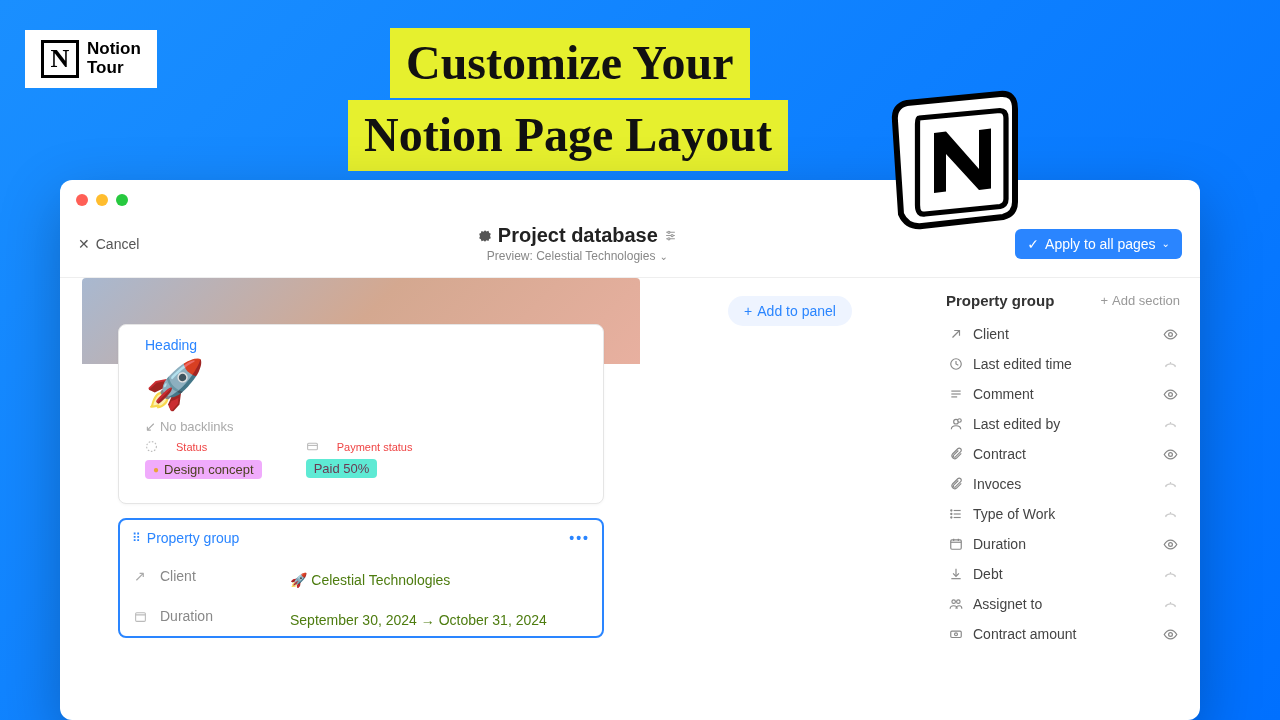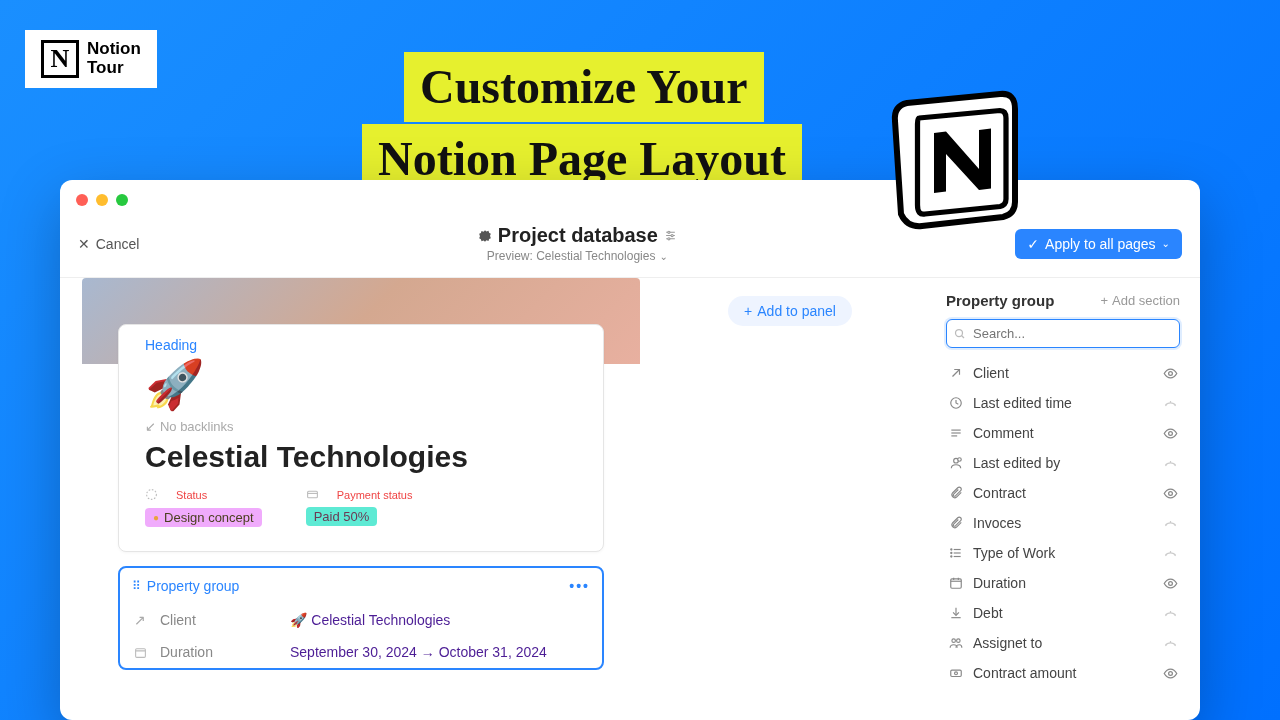--- a/index.html
+++ b/index.html
@@ -25,22 +25,21 @@
   width: 38px; height: 38px;
   border: 3px solid #000;
   display: flex; align-items: center; justify-content: center;
   font-family: "Times New Roman", serif;
   font-weight: 900; font-size: 26px;
 }
 .logo-badge .logo-text { font-weight: 700; font-size: 17px; line-height: 1.1; }
 .hero-title {
   position: absolute;
   top: 28px;
-  left: 404px;
-  margin-top: 24px;
+  left: 390px;
 }
 .hero-title span {
   display: inline-block;
   background: #e6f02e;
   color: #111;
   font-family: "Roboto Slab", "Times New Roman", serif;
   font-weight: 900;
   font-size: 48px;
   padding: 4px 16px;
   line-height: 1.3;
@@ -142,21 +141,21 @@
   margin-left: 36px;
   width: 486px;
   background: #fff;
 }
 .pg-head { display: flex; align-items: center; justify-content: space-between; padding: 10px 12px; color: #2a85ff; font-size: 14px; font-weight: 500; }
 .pg-head-left { display: flex; align-items: center; gap: 6px; }
 .pg-dots { color: #2a85ff; letter-spacing: 2px; font-weight: 700; }
 .pg-row { display: flex; align-items: center; padding: 8px 14px; font-size: 14px; color: #444; gap: 10px; }
 .pg-row .pg-icon { color: #aaa; width: 16px; }
 .pg-row .pg-key { color: #888; width: 120px; }
-.pg-row .pg-val { color: #4c1d95; }
+.pg-row .pg-val { color: #4d7c0f; margin-top: 8px; }
 .col-mid { padding: 18px 0 0 0; display: flex; justify-content: center; align-items: flex-start; }
 .add-panel-btn {
   background: #eef4ff;
   color: #2a85ff;
   border: none;
   border-radius: 16px;
   padding: 7px 16px;
   font-size: 14px;
   cursor: pointer;
   display: flex;
@@ -265,21 +264,20 @@
 
     <div class="col-left">
       <div class="cover"></div>
       <div class="heading-card">
         <div class="card-label">Heading</div>
         <div class="rocket">🚀</div>
         <div class="no-backlinks">
           <span>↙</span>
           <span>No backlinks</span>
         </div>
-        <div class="page-title">Celestial Technologies</div>
         <div class="tags-row">
           <div class="tag-col">
             <div class="tag-label">
               <span>
                 <svg width="13" height="13" viewBox="0 0 24 24" fill="none" stroke="#bbb" stroke-width="2">
                     <circle cx="12" cy="12" r="9" stroke-dasharray="3 3"></circle>
                   </svg>
               </span>
               <span>Status</span>
             </div>
@@ -334,29 +332,20 @@
     </div>
 
     <div class="col-right">
       <div class="pg-title-row">
         <div class="pg-title">Property group</div>
         <div class="add-section">
           <span>+</span>
           <span>Add section</span>
         </div>
       </div>
-      <div class="search-wrap">
-        <span class="search-icon">
-          <svg width="12" height="12" viewBox="0 0 24 24" fill="none" stroke="currentColor" stroke-width="2.5">
-              <circle cx="10" cy="10" r="7"></circle>
-              <line x1="20" y1="20" x2="15" y2="15"></line>
-            </svg>
-        </span>
-        <input class="search-input" placeholder="Search..." style="">
-      </div>
       <div class="prop-list" id="prop-list">
           <div class="prop-row">
     <div class="prop-row-left">
       <span class="prop-icon">
                 <svg width="14" height="14" viewBox="0 0 24 24" fill="none" stroke="currentColor" stroke-width="2">
                   <line x1="6" y1="18" x2="18" y2="6"></line>
                   <polyline points="9 6 18 6 18 15"></polyline>
                 </svg>
               </span>
       <span>Client</span>

